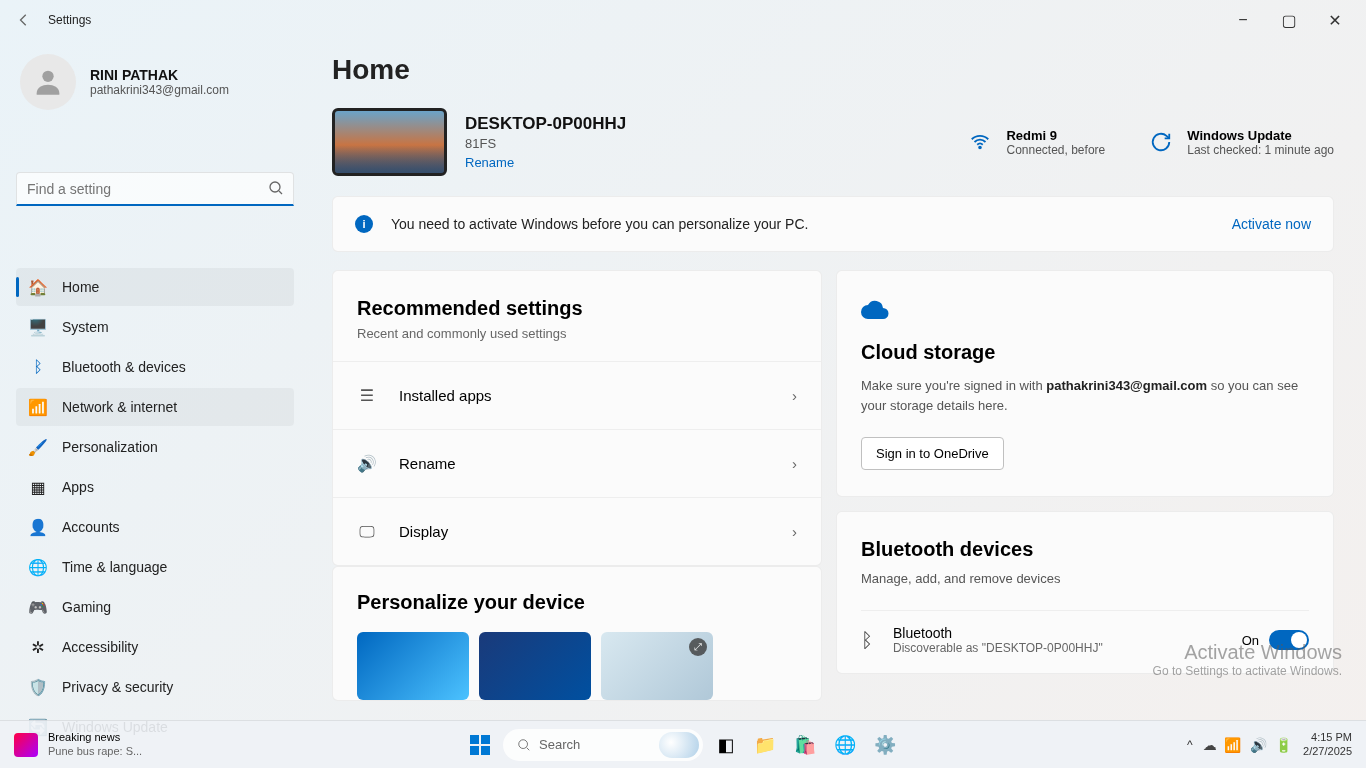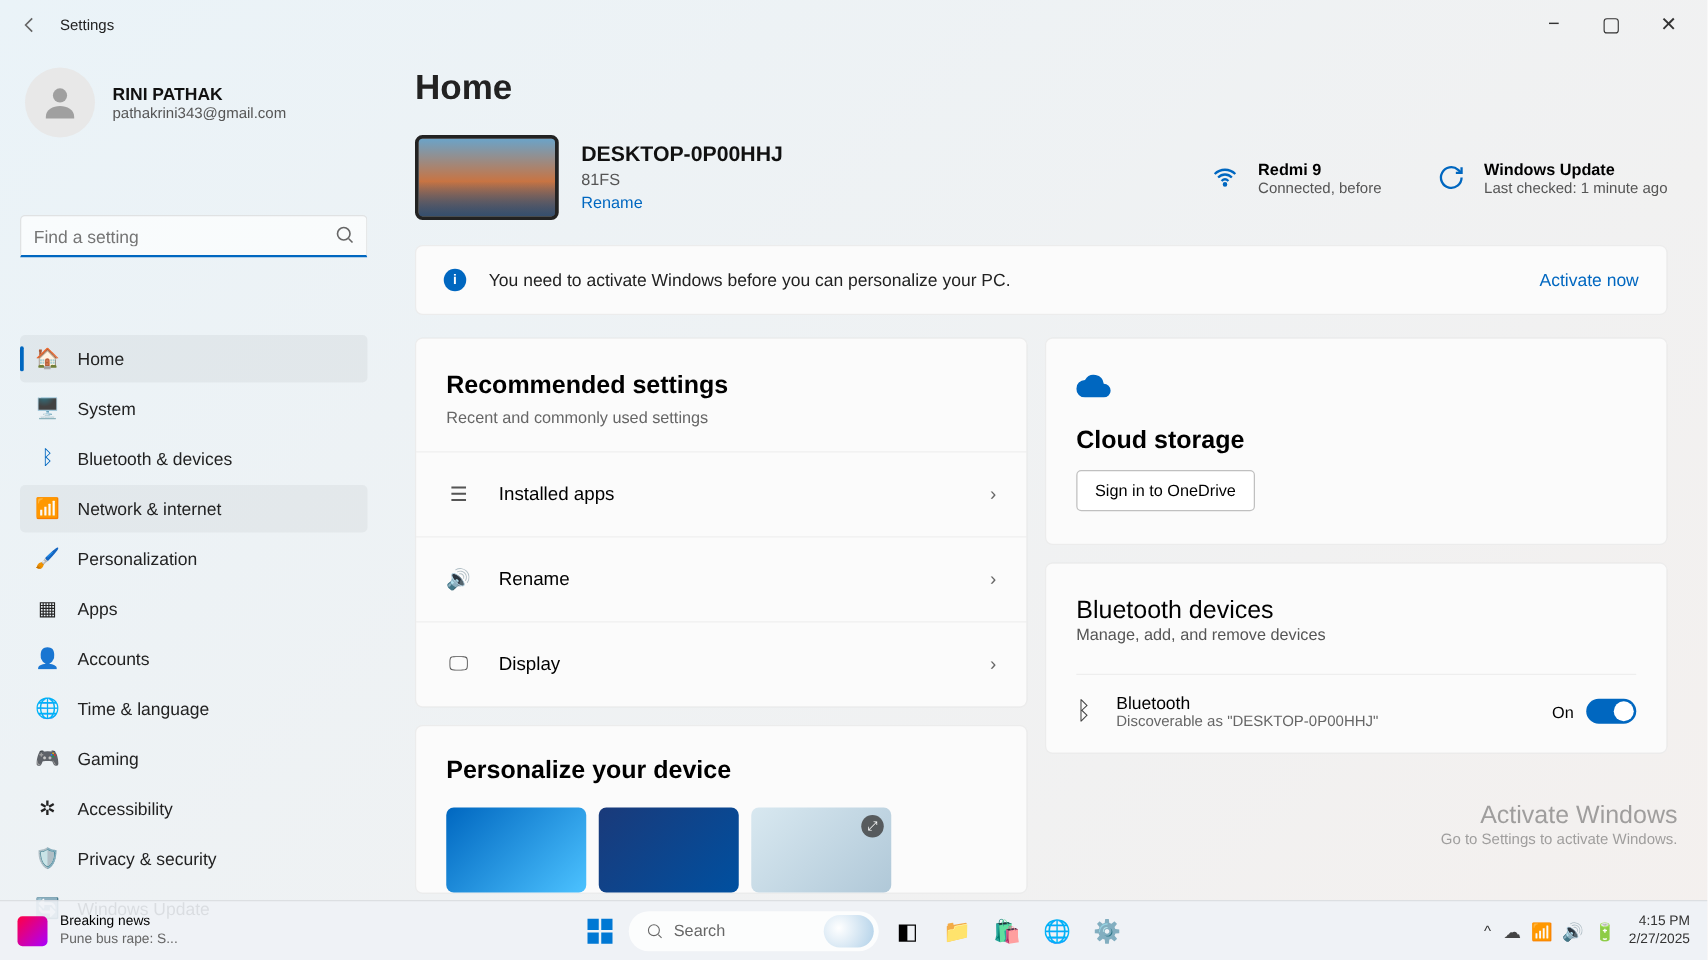--- a/index.html
+++ b/index.html
@@ -36,37 +36,37 @@
 .status-blocks { margin-left:auto; display:flex; gap:42px; }
 .status-block { display:flex; align-items:center; gap:12px; }
 .status-icon { width:28px; height:28px; display:flex; align-items:center; justify-content:center; color:#0067c0; }
 .status-title { font-size:13px; font-weight:600; }
 .status-sub { font-size:12px; color:#555; }
 .activation-banner { background:#fbfbfb; border:1px solid rgba(0,0,0,0.06); border-radius:6px; height:56px; display:flex; align-items:center; padding:0 22px; margin-bottom:18px; }
 .activation-banner .info-icon { width:18px; height:18px; border-radius:50%; background:#0067c0; color:#fff; display:flex; align-items:center; justify-content:center; font-size:11px; font-weight:bold; margin-right:18px; }
 .activation-banner .msg { font-size:14px; color:#222; }
 .activate-link { margin-left:auto; color:#0067c0; font-size:14px; cursor:pointer; }
 .cards-row { display:flex; gap:14px; }
-.col-left { width:490px; display:flex; flex-direction:column; gap:14px; }
+.col-left { width:490px; display:flex; flex-direction:column; }
 .col-right { flex:1; display:flex; flex-direction:column; gap:14px; }
 .card { background:#fbfbfb; border:1px solid rgba(0,0,0,0.06); border-radius:6px; }
 .rec-card { padding:0; }
 .rec-header { padding:26px 24px 20px; }
 .rec-title { font-size:20px; font-weight:600; }
 .rec-sub { font-size:13px; color:#666; margin-top:6px; }
 .rec-item { display:flex; align-items:center; gap:22px; padding:0 24px; height:68px; border-top:1px solid rgba(0,0,0,0.05); cursor:pointer; font-size:15px; }
 .rec-item .chev { margin-left:auto; color:#666; }
 .cloud-card { padding:26px 24px 26px; }
 .cloud-icon { color:#0067c0; font-size:24px; margin-bottom:16px; }
 .cloud-title { font-size:20px; font-weight:600; margin-bottom:12px; }
 .cloud-desc { font-size:13px; color:#555; line-height:1.5; margin-bottom:22px; }
 .cloud-desc b { color:#222; }
 .signin-btn { display:inline-block; background:#fff; border:1px solid #c0c0c0; border-radius:4px; padding:8px 14px; font-size:13px; cursor:pointer; }
 .bt-card { padding:26px 24px 0; }
-.bt-title { font-size:20px; font-weight:400; }
+.bt-title { font-size:20px; font-weight:700; margin-bottom:10px; }
 .bt-sub { font-size:13px; color:#555; margin-bottom:24px; }
 .bt-row { border-top:1px solid rgba(0,0,0,0.05); padding:14px 0 18px; display:flex; align-items:center; gap:20px; }
 .bt-row .bt-info-title { font-size:14px; font-weight:500; }
 .bt-row .bt-info-sub { font-size:12px; color:#666; }
 .toggle-wrap { margin-left:auto; display:flex; align-items:center; gap:10px; }
 .toggle { width:40px; height:20px; background:#0067c0; border-radius:10px; position:relative; cursor:pointer; }
 .toggle::after { content:""; position:absolute; right:2px; top:2px; width:16px; height:16px; background:#fff; border-radius:50%; }
 .personalize-card { padding:24px 24px 0; }
 .personalize-title { font-size:20px; font-weight:600; margin-bottom:18px; }
 .themes { display:flex; gap:10px; }
@@ -268,20 +268,23 @@
         </div>
       </div>
       <div class="col-right">
         <div class="card cloud-card">
           <div class="cloud-icon">
             <svg width="28" height="20" viewBox="0 0 28 20">
                 <path fill="#0067c0" d="M22 20H7a7 7 0 0 1 0-14 8 8 0 0 1 15 3 5.5 5.5 0 0 1 0 11z"></path>
               </svg>
           </div>
           <div class="cloud-title">Cloud storage</div>
+          <div class="cloud-desc">
+            <span>Make sure you're signed in with </span><b>pathakrini343@gmail.com</b><span> so you can see your storage details here.</span>
+          </div>
           <button class="signin-btn">Sign in to OneDrive</button>
         </div>
         <div class="card bt-card">
           <div class="bt-title">Bluetooth devices</div>
           <div class="bt-sub">Manage, add, and remove devices</div>
           <div class="bt-row">
             <span style="font-size:20px;color:#444">ᛒ</span>
             <div>
               <div class="bt-info-title">Bluetooth</div>
               <div class="bt-info-sub">Discoverable as "DESKTOP-0P00HHJ"</div>

